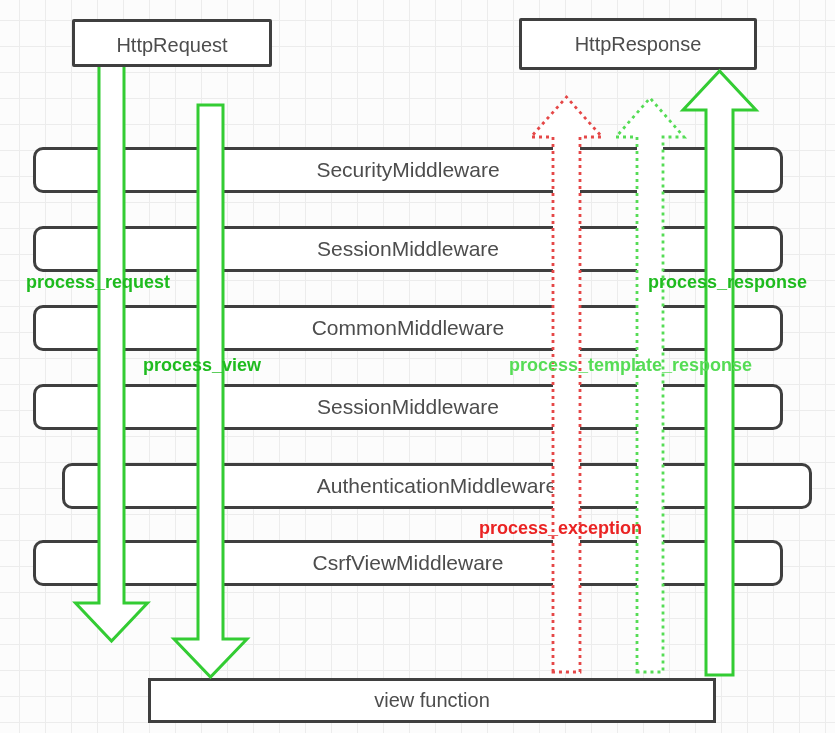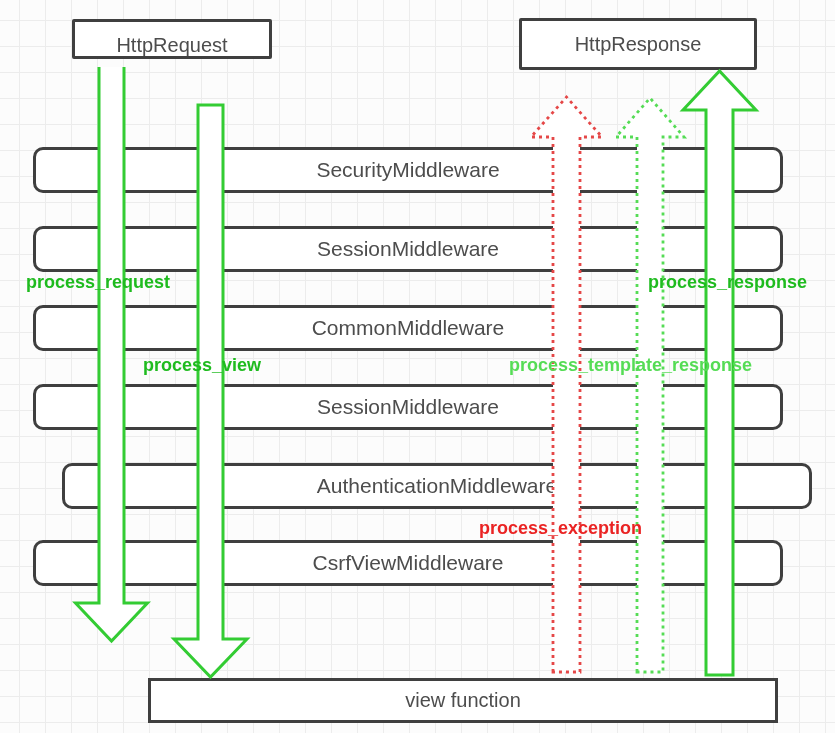--- a/index.html
+++ b/index.html
@@ -31,21 +31,21 @@
   .bar{
     left:33px;
     width:750px;
     height:46px;
     border-radius:10px;
     line-height:40px;
     font-size:21px;
   }
   .bottombox{
     left:148px;top:678px;
-    width:630px;height:45px;
+    width:568px;height:45px;
     line-height:39px;
   }
   #arrow-layer{
     position:absolute;left:0;top:0;width:835px;height:733px;
     pointer-events:none;
   }
   .arrow{
     fill:#ffffff;
     stroke-width:3;
     stroke-linejoin:miter;
@@ -62,21 +62,21 @@
   }
   .lbl-green{color:var(--label-green,#1fbb1f);}
   .lbl-light-green{color:var(--light-green,#55dc55);}
   .lbl-red{color:var(--label-red,#ea2323);}
 </style>
 </head>
 <body>
 
 <div id="canvas">
 
-  <div class="node topbox" style="left:72px;top:19px;width:200px;height:40px;">HttpRequest</div>
+  <div class="node topbox" style="left:72px;top:19px;width:200px;height:48px;">HttpRequest</div>
   <div class="node topbox" style="left:519px;top:18px;width:238px;height:52px;">HttpResponse</div>
 
   <div class="node bar" style="top:147px;">SecurityMiddleware</div>
   <div class="node bar" style="top:226px;">SessionMiddleware</div>
   <div class="node bar" style="top:305px;">CommonMiddleware</div>
   <div class="node bar" style="top:384px;">SessionMiddleware</div>
   <div class="node bar" style="top:463px;margin-left:29px;">AuthenticationMiddleware</div>
   <div class="node bar" style="top:540px;">CsrfViewMiddleware</div>
 
   <div class="node bottombox">view function</div>

